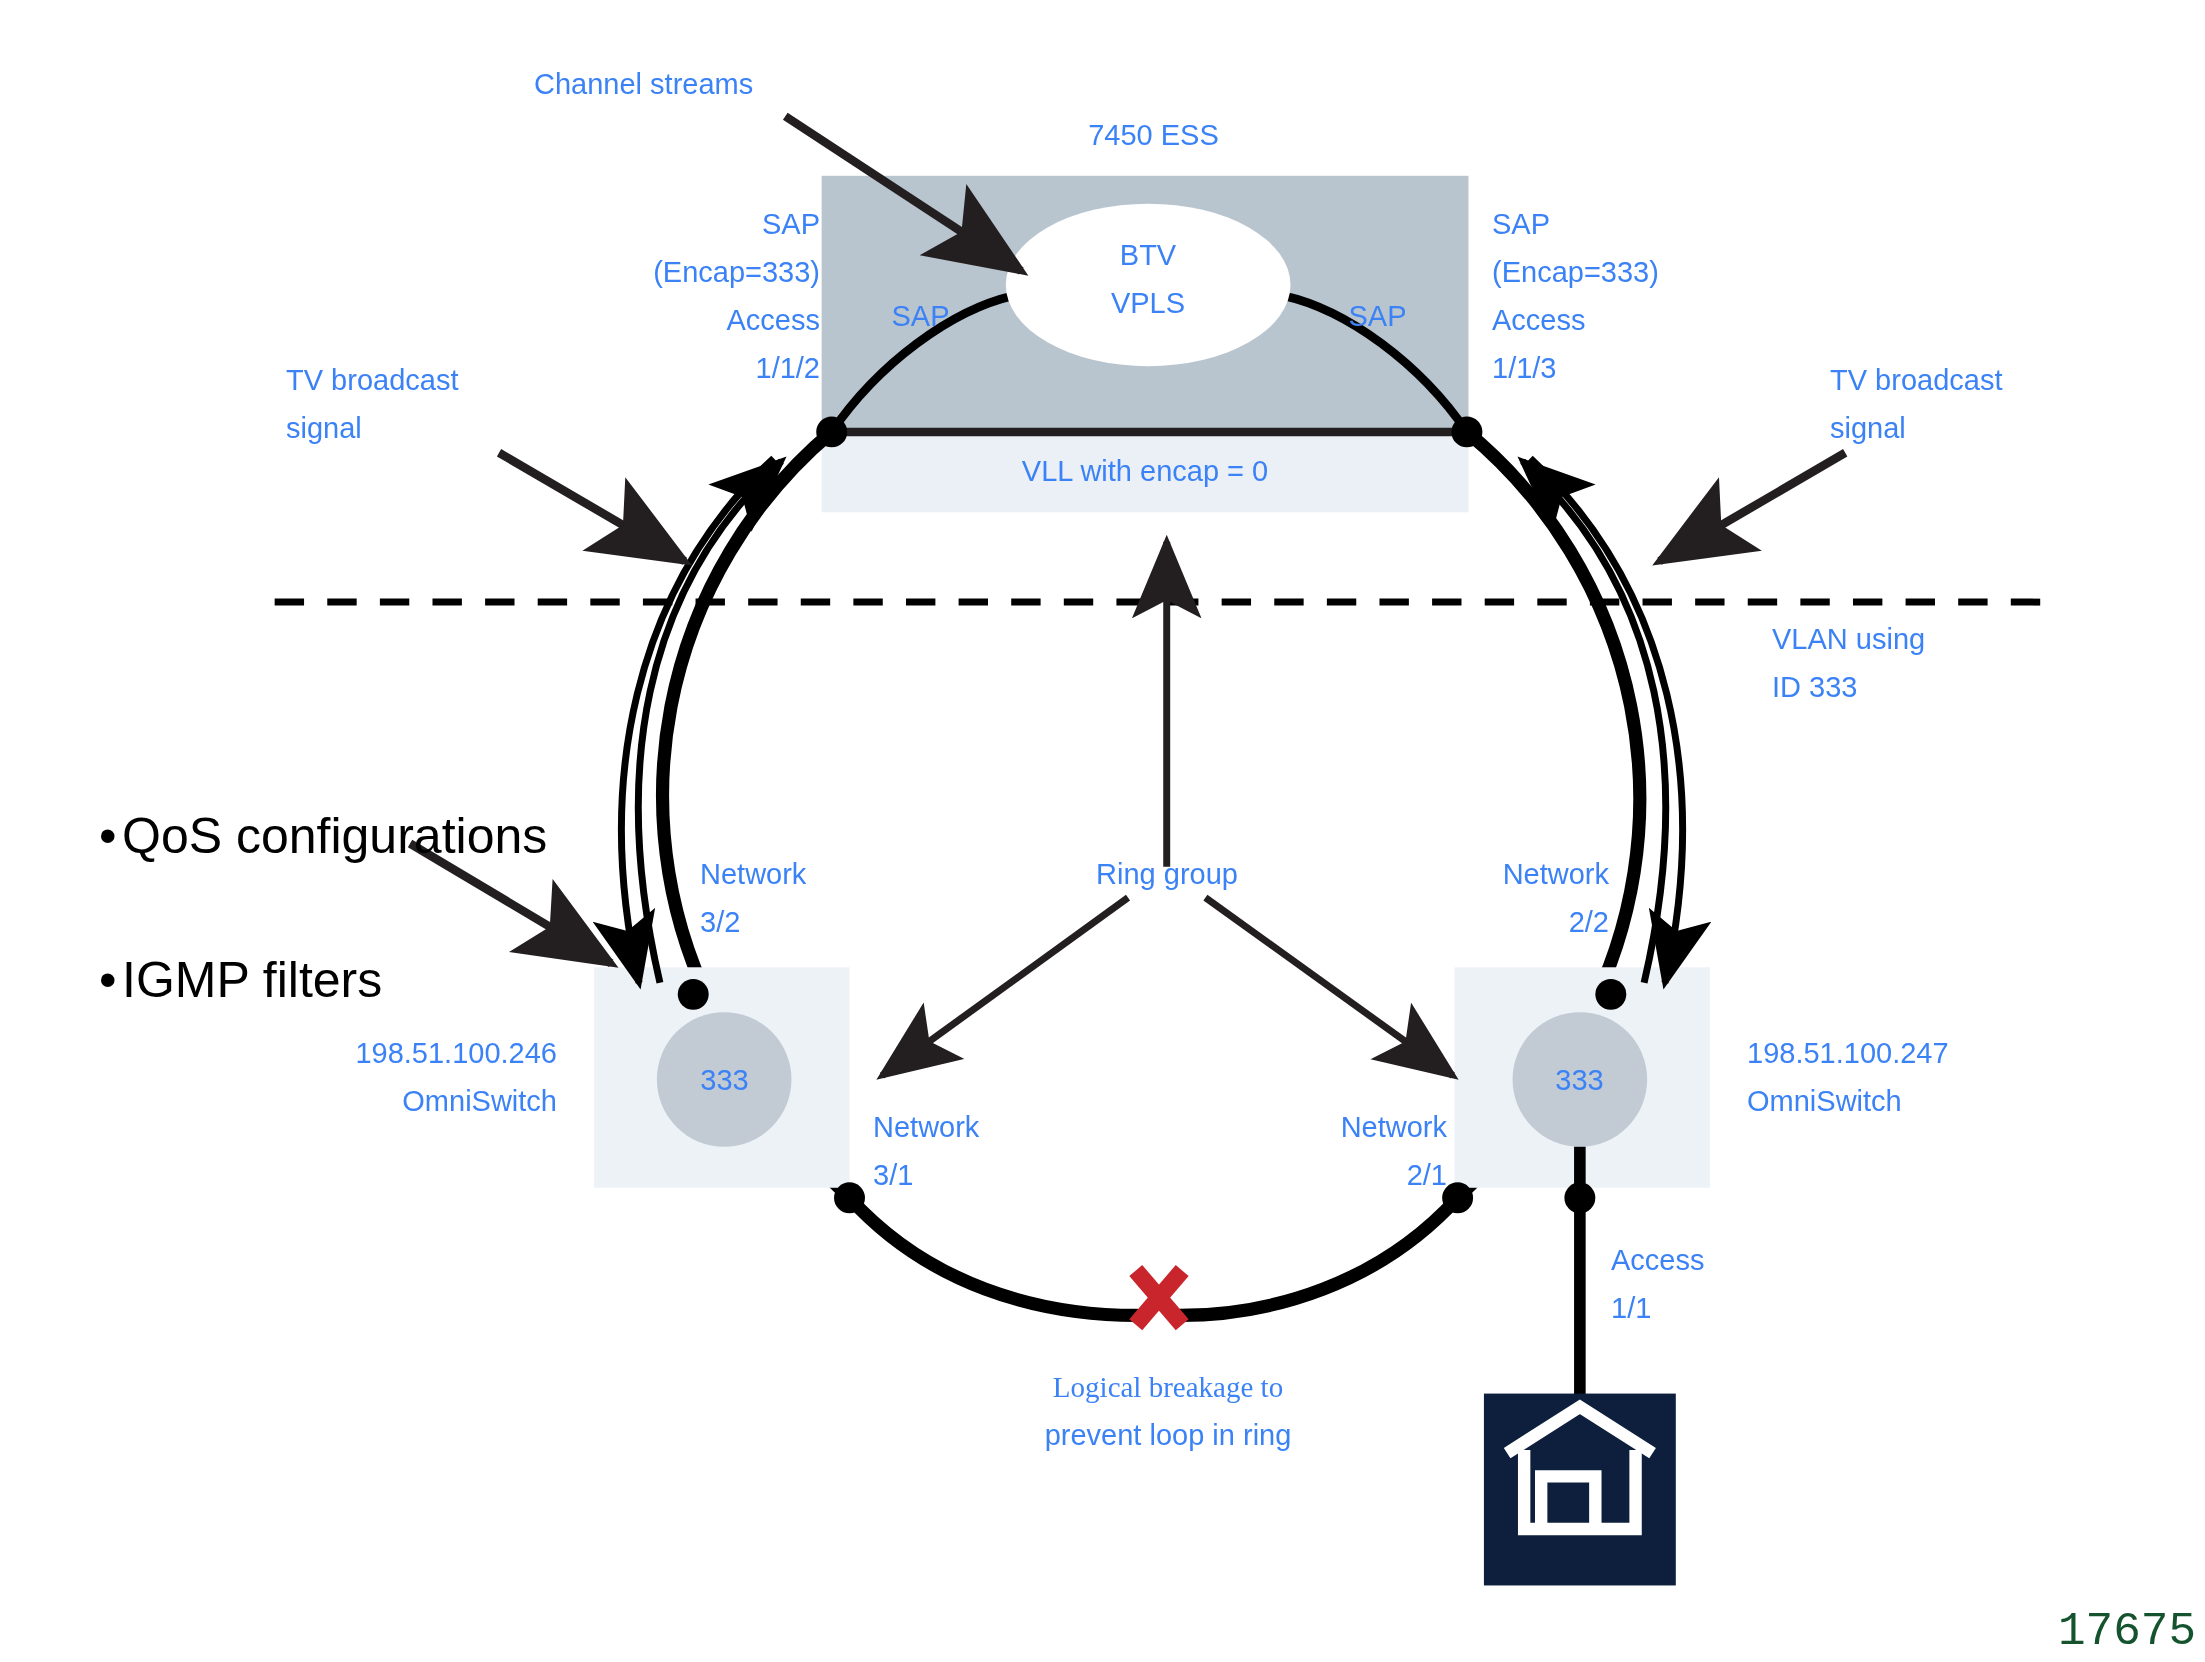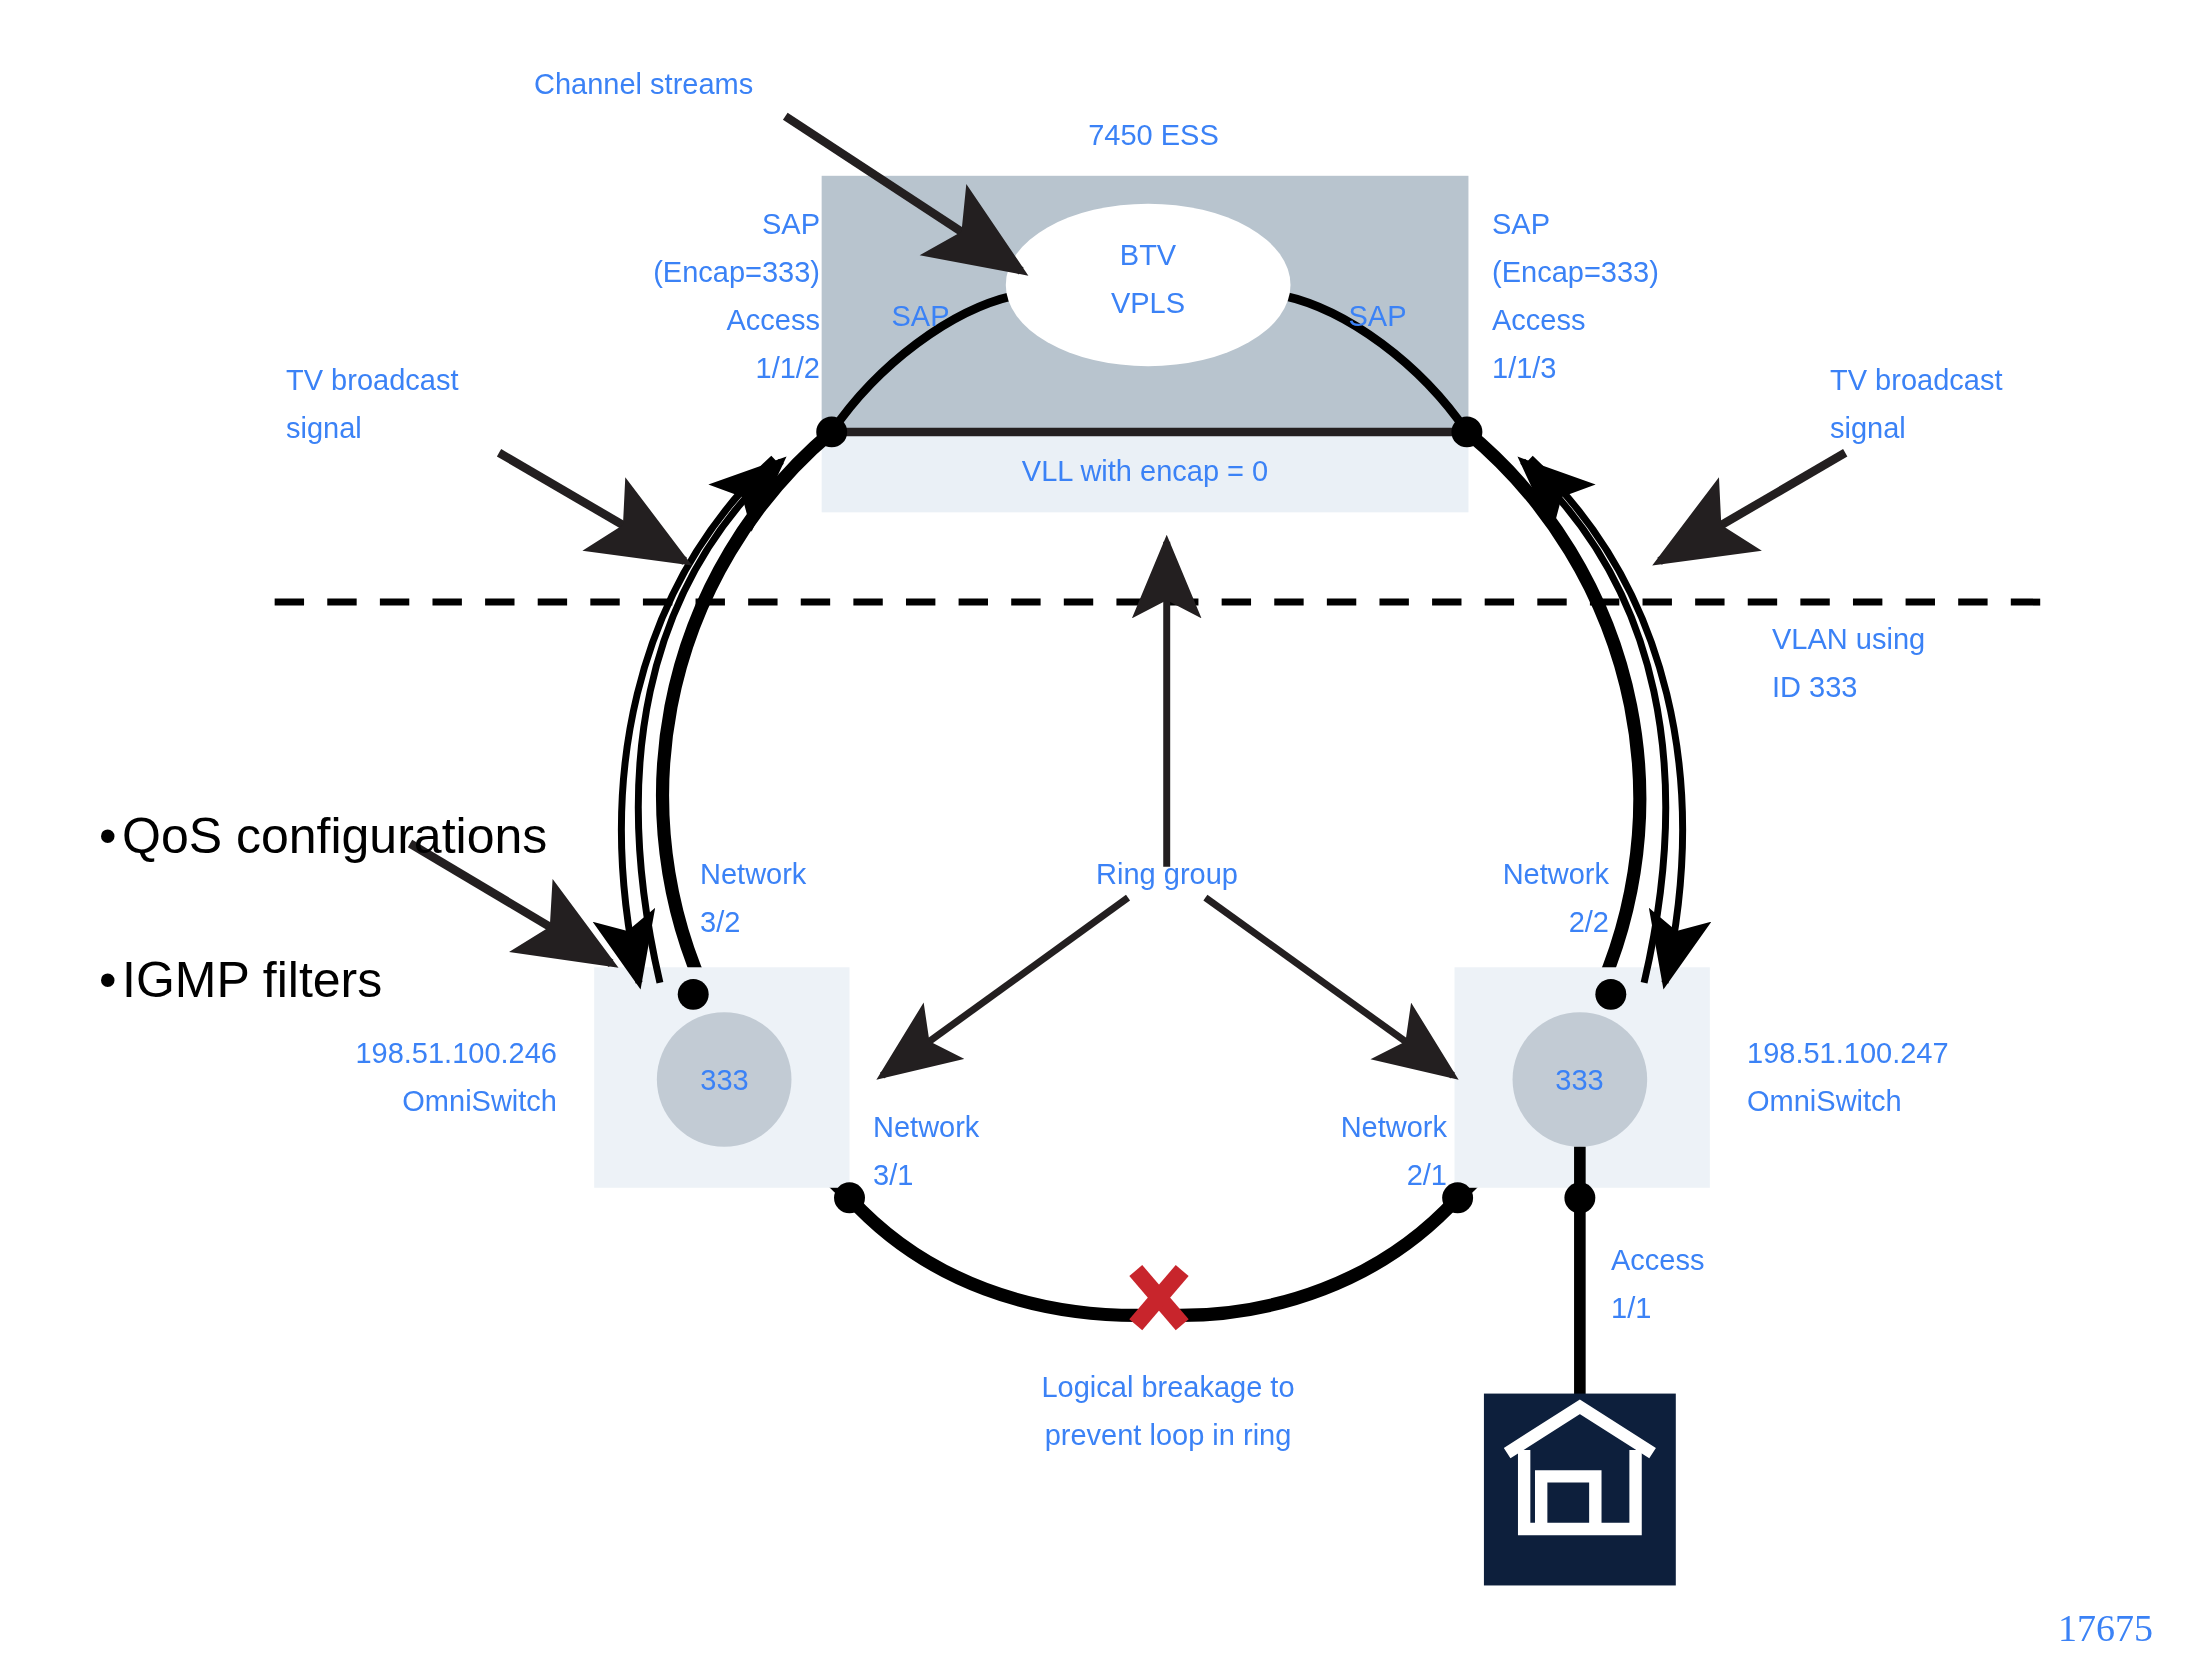--- a/index.html
+++ b/index.html
@@ -42,23 +42,23 @@
     white-space: pre;
   }
   .bullets .bl { display: block; }
   .bullets .bl::before {
     content: "\2022";
     display: inline-block;
     width: 23px;
   }
   .figno {
     position: absolute;
-    font-size: 38px;
-    color: #3b82f6;
-    font-family: Liberation Serif, serif;
+    font-size: 46px;
+    color: #14532d;
+    font-family: Liberation Mono, monospace;
   }
 </style>
 </head>
 <body>
 
 <div id="page">
 
   <svg class="layer" viewBox="0 0 2850 2149">
     <defs>
       <marker id="arrowThin" markerWidth="14" markerHeight="14" refX="11" refY="5" orient="auto">
@@ -194,19 +194,19 @@
 
   <div class="dtext ta-left" style="left:1747px; top:1029px;">198.51.100.247</div>
   <div class="dtext ta-left" style="left:1747px; top:1077px;">OmniSwitch</div>
 
   <div class="dtext ta-center" style="left:655px; top:1056px; width:139px;">333</div>
   <div class="dtext ta-center" style="left:1510px; top:1056px; width:139px;">333</div>
 
   <div class="dtext ta-left" style="left:1611px; top:1236px;">Access</div>
   <div class="dtext ta-left" style="left:1611px; top:1284px;">1/1</div>
 
-  <div class="dtext ta-center" style="left:874px; top:1363px; width:588px;">Logical breakage to</div>
+  <div class="dtext ta-center" style="left:874px; top:1363px; width:588px;font-family:Liberation Serif, serif;">Logical breakage to</div>
   <div class="dtext ta-center" style="left:874px; top:1411px; width:588px;">prevent loop in ring</div>
 
   <div class="figno" style="left:2058px; top:1606px;">17675</div>
 
 </div>
 
 
 </body></html>

